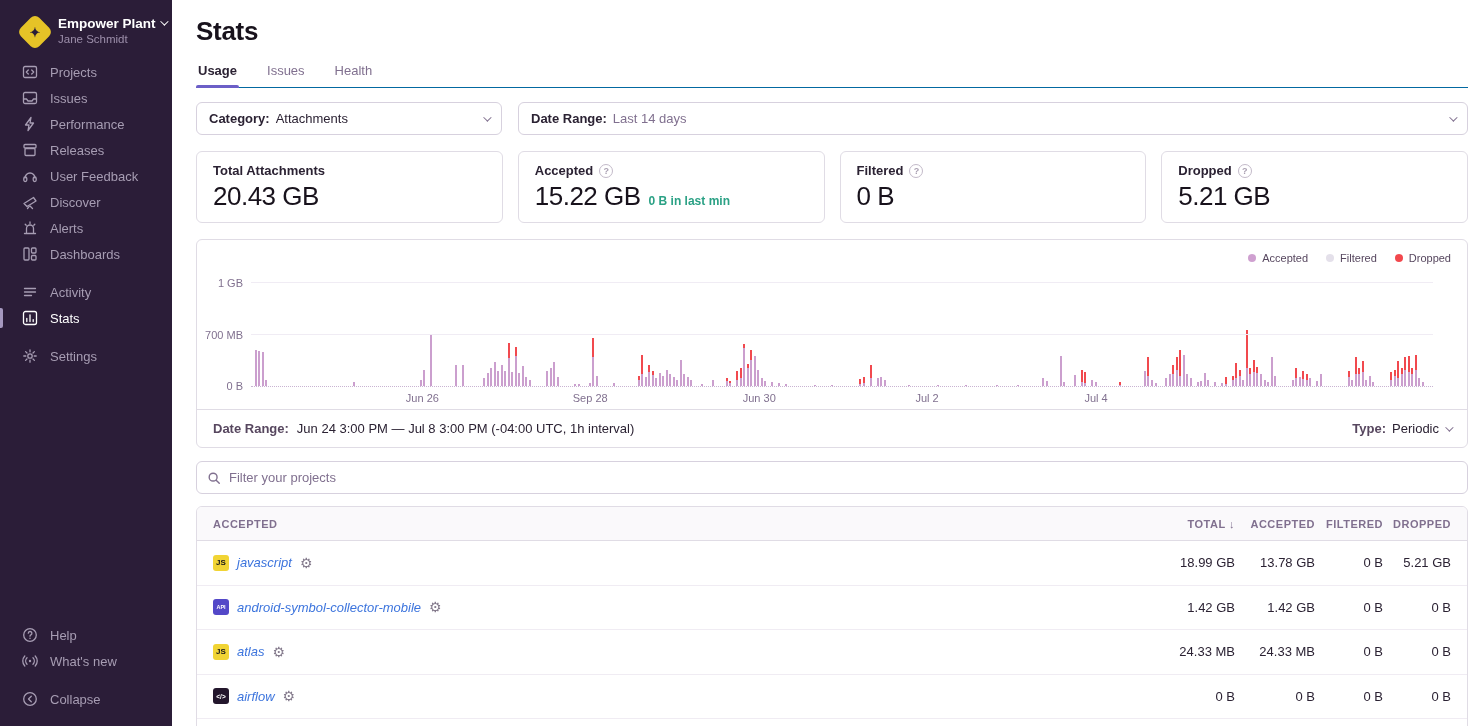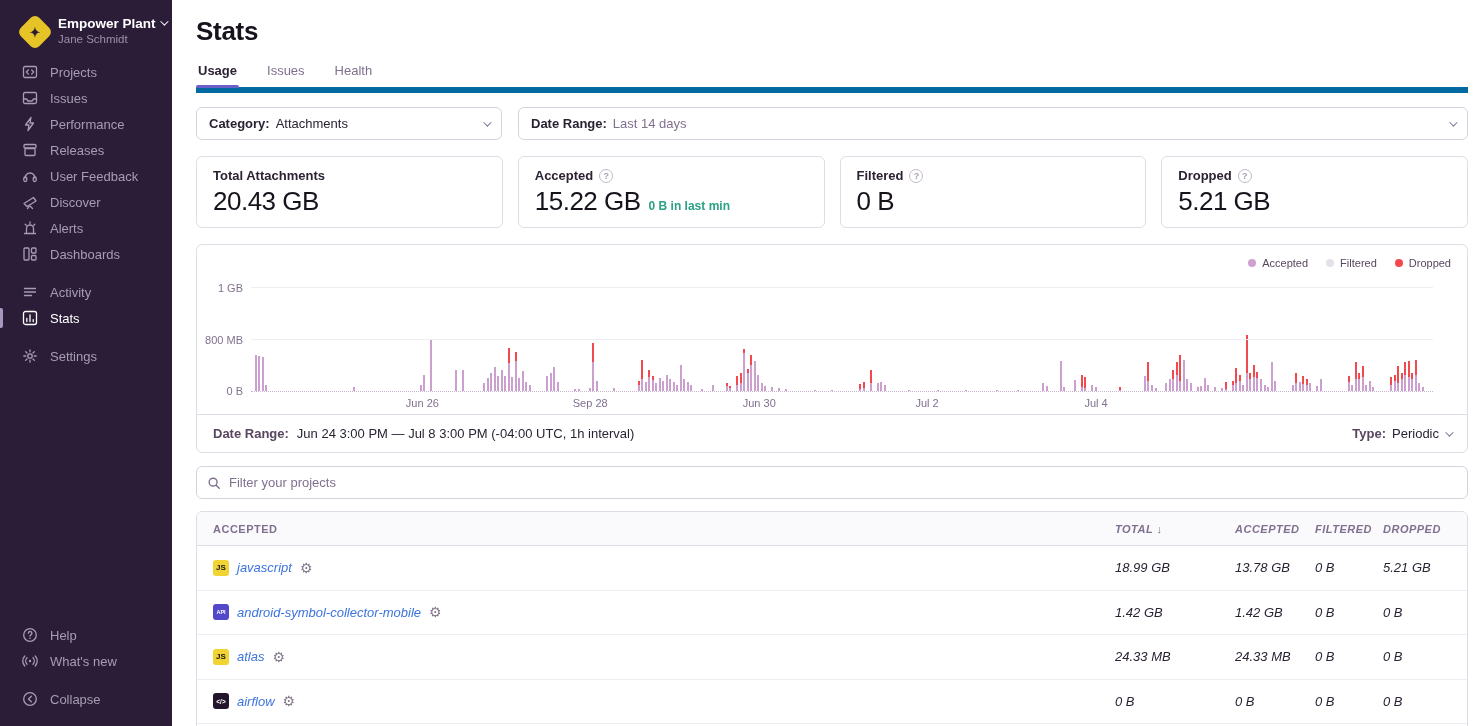--- a/index.html
+++ b/index.html
@@ -27,21 +27,21 @@
     width:3px; background:#a598bf; border-radius:0 2px 2px 0; }
   .nav-gap { height:12px; }
   .sidebar-footer { margin-top:auto; display:flex; flex-direction:column; }
   .chev { display:inline-block; width:6px; height:6px; border-right:1.5px solid #80708f;
     border-bottom:1.5px solid #80708f; transform:rotate(45deg) translateY(-2px); }
 
   
   .main { flex:1; display:flex; flex-direction:column; min-width:0; }
   .page-head { padding:16px 16px 0 24px; }
   .page-title { font-size:26px; font-weight:bold; color:#18121c; letter-spacing:-0.3px; }
-  .tabs { display:flex; gap:26px; margin-top:16px; border-bottom:6px solid #0369a1; }
+  .tabs { display:flex; gap:26px; margin-top:16px; border-bottom:1px solid #0369a1; }
   .tab { font-size:13px; color:#80708f; padding:0 2px 9px 2px; cursor:pointer; position:relative; }
   .tab.active { color:#2b2233; font-weight:bold; }
   .tab.active::after { content:""; position:absolute; left:0; right:0; bottom:-1px; height:3px;
     background:#6c5fc7; border-radius:2px 2px 0 0; }
 
   .content { padding:14px 16px 0 24px; }
 
   .filter-row { display:flex; gap:16px; }
   .select { height:33px; border:1px solid #d7d1de; border-radius:6px; background:#fff;
     display:flex; align-items:center; padding:0 12px; font-size:13px; cursor:pointer; }
@@ -87,21 +87,21 @@
   .search svg { width:14px; height:14px; stroke:#80708f; fill:none; stroke-width:1.6; stroke-linecap:round; }
   .search input { border:none; outline:none; flex:1; font-size:13px; color:#2b2233;
     font-family:"Liberation Sans", sans-serif; }
   .search input::placeholder { color:#80708f; }
 
   
   .table { margin-top:12px; border:1px solid #e0dce5; border-radius:6px; overflow:hidden; background:#fff; }
   .tr { display:grid; grid-template-columns:1fr 120px 80px 68px 68px; align-items:center; padding:0 16px; }
   .thead { background:#faf9fb; height:34px; border-bottom:1px solid #e0dce5; }
   .th { font-size:11px; font-weight:bold; color:#80708f; letter-spacing:0.5px; cursor:pointer; }
-  .num { text-align:left;font-style:italic; }
+  .num { text-align:right; }
   .row { height:44.5px; border-bottom:1px solid #f0ecf3; font-size:13px; }
   .row:last-of-type { border-bottom:1px solid #f0ecf3; }
   .proj { display:flex; align-items:center; gap:8px; }
   .badge { width:16px; height:16px; border-radius:3px; display:flex; align-items:center;
     justify-content:center; font-size:8px; font-weight:bold; flex:none; }
   .proj a { color:#3c74dd; text-decoration:none; cursor:pointer;font-style:italic; }
   .gear { color:#847a8c; font-size:14px; cursor:pointer; line-height:1; }
   .cell { font-size:13px; color:#2b2233; }
 </style>
 </head>
@@ -983,21 +983,21 @@
                   <div class="seg" style="background: rgb(203, 159, 206); height: 8.21818px;"></div>
                 </div>
                 <div class="bcol">
                   <div class="seg" style="background: rgb(203, 159, 206); height: 4.10909px;"></div>
                 </div>
                 <div class="bcol"></div>
                 <div class="bcol"></div>
               </div>
           <div class="ylabel" style="bottom: -6px;">0 B</div>
               <div class="gridline" style="bottom: 51.3636px;"></div>
-              <div class="ylabel" style="bottom: 45.3636px;">800 MB</div>
+              <div class="ylabel" style="bottom: 45.3636px;">700 MB</div>
               <div class="gridline" style="bottom: 102.727px;"></div>
               <div class="ylabel" style="bottom: 96.7273px;">1 GB</div>
             </div>
           <div class="xaxis" id="xaxis">
               <div class="xlabel" style="left: 14.5%;">Jun 26</div>
               <div class="xlabel" style="left: 28.7%;">Sep 28</div>
               <div class="xlabel" style="left: 43%;">Jun 30</div>
               <div class="xlabel" style="left: 57.2%;">Jul 2</div>
               <div class="xlabel" style="left: 71.5%;">Jul 4</div>
             </div>

